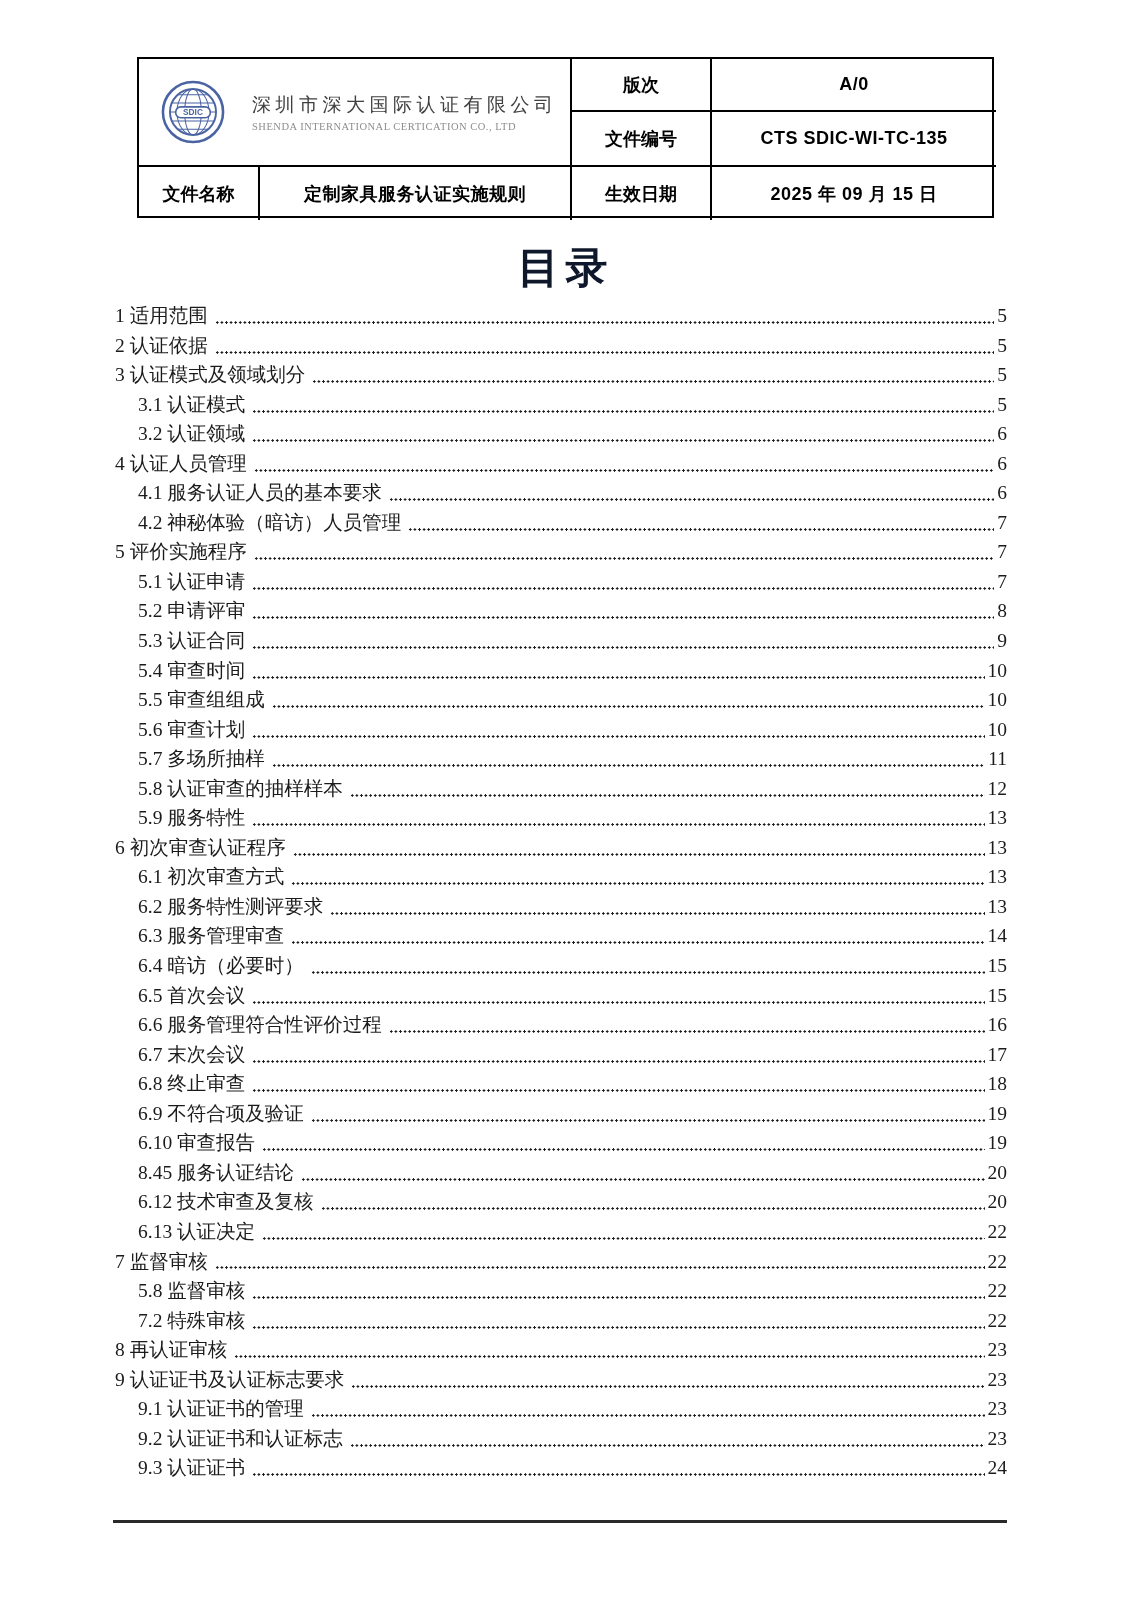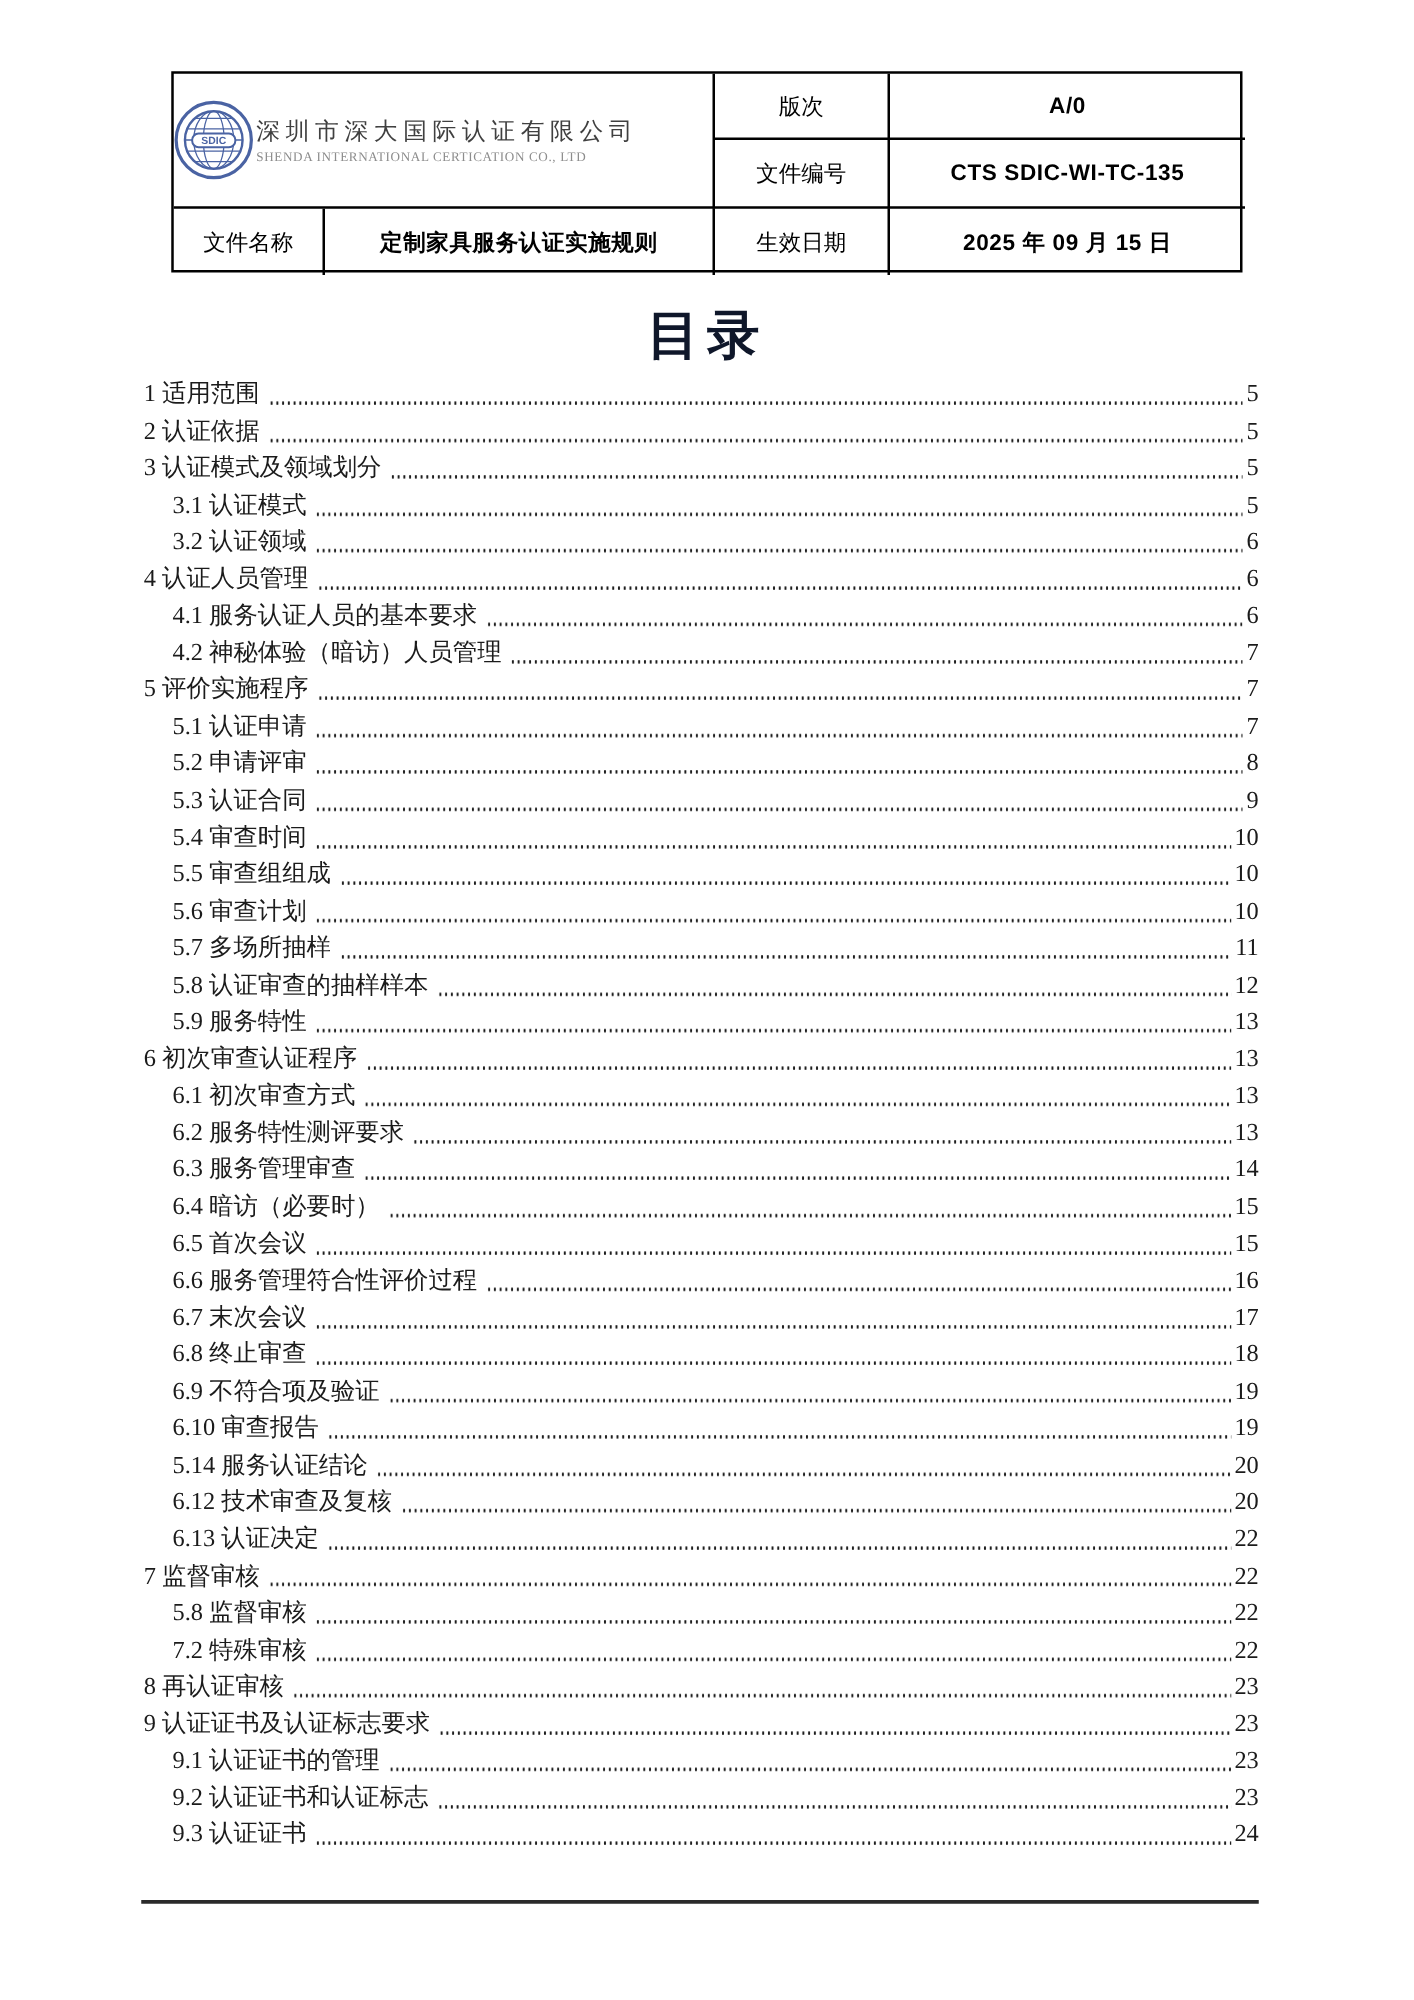--- a/index.html
+++ b/index.html
@@ -24,33 +24,33 @@
   }
   .cell{
     display:flex;align-items:center;justify-content:center;
     box-sizing:border-box;overflow:hidden;
   }
   .b-r{border-right:2px solid #000;}
   .b-b{border-bottom:2px solid #000;}
   .logo-cell{
     grid-column:1/3;grid-row:1/3;
     justify-content:flex-start;
-    padding-left:0;gap:2px;
+    padding-left:22px;gap:27px;
   }
   .company-names{display:flex;flex-direction:column;gap:3px;}
   .company-cn{
     font-size:19px;font-weight:normal;color:#404040;
     letter-spacing:4.5px;white-space:nowrap;
     font-family:"Liberation Sans","DejaVu Sans",sans-serif;
   }
   .company-en{
     font-size:10.5px;color:#8d8d8d;letter-spacing:0.5px;white-space:nowrap;
     font-family:"Liberation Serif","DejaVu Serif",serif;
   }
-  .tbl-label{font-size:18px;font-weight:normal;color:#000;}
+  .tbl-label{font-size:18px;font-weight:bold;color:#000;}
   .tbl-value{font-size:18px;font-weight:bold;color:#000;letter-spacing:0.5px;}
   .lbl-version{grid-column:3;grid-row:1;}
   .val-version{grid-column:4;grid-row:1;}
   .lbl-docno{grid-column:3;grid-row:2;}
   .val-docno{grid-column:4;grid-row:2;}
   .lbl-name{grid-column:1;grid-row:3;}
   .val-name{grid-column:2;grid-row:3;}
   .lbl-date{grid-column:3;grid-row:3;text-align:center;}
   .val-date{grid-column:4;grid-row:3;}
   
@@ -272,21 +272,21 @@
       <span class="toc-label">6.9 不符合项及验证</span>
       <span class="leader"></span>
       <span class="toc-page">19</span>
     </div>
     <div class="toc-entry indent">
       <span class="toc-label">6.10 审查报告</span>
       <span class="leader"></span>
       <span class="toc-page">19</span>
     </div>
     <div class="toc-entry indent">
-      <span class="toc-label">5.14 服务认证结论</span>
+      <span class="toc-label">8.45 服务认证结论</span>
       <span class="leader"></span>
       <span class="toc-page">20</span>
     </div>
     <div class="toc-entry indent">
       <span class="toc-label">6.12 技术审查及复核</span>
       <span class="leader"></span>
       <span class="toc-page">20</span>
     </div>
     <div class="toc-entry indent">
       <span class="toc-label">6.13 认证决定</span>

